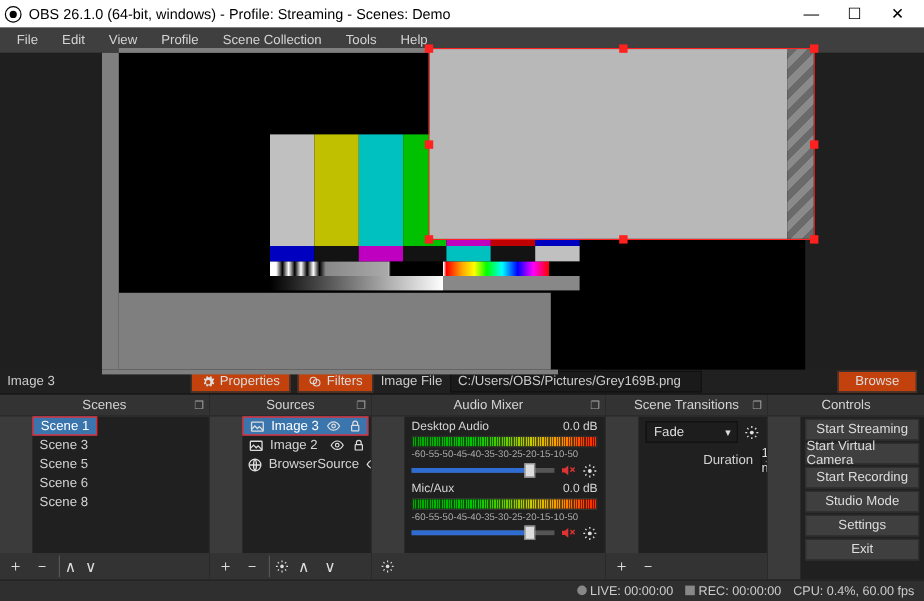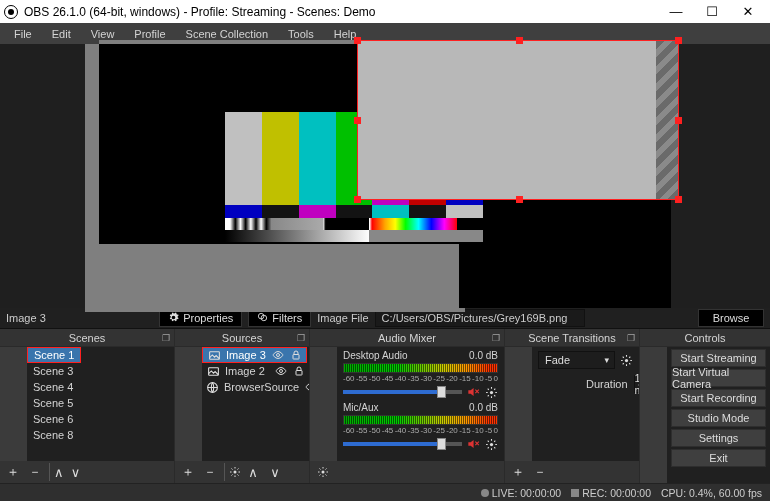--- a/index.html
+++ b/index.html
@@ -29,21 +29,21 @@
   .bars .row3 { height: 12px; background: linear-gradient(90deg, #fff 0%, #fff 2%, #000 4%, #fff 6%, #000 8%, #fff 10%, #000 12%, #fff 14%, #000 16%, #888 18%, #aaa 38%, #fff 38%, #000 39%, #000 56%, #fff 56%, red 57%, orange 62%, yellow 66%, lime 70%, cyan 75%, blue 80%, magenta 85%, red 90%, #000 90%, #000 100%); }
   .bars .row4 { height: 12px; background: linear-gradient(90deg, #000 0%, #fff 56%, #888 56%, #888 100%); }
   
   .sel { position:absolute; border:1px solid #ff2020; }
   .handle { position:absolute; width:7px; height:7px; background:#ff2020; }
   .stripes { position:absolute; right:0; top:0; width:22px; height:100%; background: repeating-linear-gradient(135deg, #6a6a6a, #6a6a6a 6px, #8a8a8a 6px, #8a8a8a 12px); }
   .sel-fill { position:absolute; background:#b8b8b8; left:0; top:0; right:22px; bottom:0;}
   
   .infobar { background: #202020; height: 22px; display:flex; align-items:center; padding:0 6px; gap:6px; border-bottom:1px solid #111;}
   .infobar .sp { flex:1; }
-  .btn { background:#000000; border:1px solid #333; color:#ddd; padding:2px 8px; font-size:11px; display:inline-flex; gap:4px;}
+  .btn { background:#c2410c; border:1px solid #333; color:#ddd; padding:2px 8px; font-size:11px; display:inline-flex; align-items:center; gap:4px;}
   .browse-btn { width: 66px; justify-content:center;}
   .ifield { background:#1a1a1a; border:1px solid #111; color:#ccc; padding:2px 6px; font-size:11px; min-width:210px;}
   .ilabel { color:#ccc; }
   
   .docks { display:flex; height:158px; background:#3b3b3b; }
   .dock { display:flex; flex-direction:column; border-right:1px solid #2a2a2a; }
   .dock:last-child { border-right:none; }
   .dock-hdr { background:#333; height:18px; display:flex; align-items:center; justify-content:center; position:relative; font-size:11px; border-bottom:1px solid #2a2a2a;}
   .dock-hdr .pop { position:absolute; right:4px; font-size:9px; opacity:.7;}
   .dock-body { flex:1; background:#202020; overflow:hidden;margin-left:27px;}
@@ -55,21 +55,21 @@
   .li.sel { background:#3a75ad; color:#fff; }
   .src-row { height:16px; display:flex; align-items:center; padding:0 4px; gap:5px; }
   .src-row.sel { background:#3a75ad; color:#fff; }
   .src-icon { width:14px; height:14px; display:flex; align-items:center; justify-content:center; }
   
   .mix-ch { padding:3px 6px 0 6px; }
   .mix-top { display:flex; justify-content:space-between; font-size:10px; }
   .meter { height:10px; width:100%; background:#111; border:1px solid #333; position:relative; margin-top:2px; overflow:hidden;}
   .meter .grad { position:absolute; inset:0; background:linear-gradient(90deg,#0a0 0%,#0c0 35%,#6c0 50%,#cc0 65%,#f90 80%,#f30 95%);}
   .meter .blk { position:absolute; inset:0; background:repeating-linear-gradient(90deg, transparent 0 1px, rgba(0,0,0,.55) 1px 2px);}
-  .ticks { display:flex; justify-content:space-between; font-size:8px; color:#aaa; margin-top:1px;}
+  .ticks { display:flex; font-size:8px; color:#aaa; margin-top:1px;}
   .sld-row { display:flex; align-items:center; gap:4px; margin-top:2px;}
   .slider { flex:1; height:4px; background:#555; position:relative;}
   .slider .fill { position:absolute; left:0; top:0; bottom:0; background:#2e6cd1;}
   .slider .thumb { position:absolute; top:-4px; width:9px; height:12px; background:#ddd; border:1px solid #888;}
   .sp-icon { width:14px; height:14px; display:flex; align-items:center; justify-content:center;}
   
   .trans-body { padding:4px 6px; display:flex; flex-direction:column; gap:6px;}
   .combo { background:#1d1d1d; border:1px solid #111; color:#ddd; height:18px; display:flex; align-items:center; padding:0 6px; position:relative; flex:1;}
   .combo .chev { position:absolute; right:5px; font-size:9px;}
   .num { background:#1d1d1d; border:1px solid #111; color:#ddd; height:18px; width:72px; display:flex; align-items:center; justify-content:center; position:relative;}
@@ -182,21 +182,20 @@
   <div class="dock" style="width:175px;">
     <div class="dock-hdr">
         <span>Scenes</span>
         <span class="pop">❐</span>
       </div>
     <div class="dock-body">
         <div class="list" id="scenes-list">
           <div class="li sel">Scene 1</div>
           <div class="li">Scene 2</div>
           <div class="li">Scene 3</div>
-          <div class="li">Scene 4</div>
           <div class="li">Scene 5</div>
           <div class="li">Scene 6</div>
           <div class="li">Scene 8</div>
         </div>
       </div>
     <div class="dock-tools">
       <div class="tbtn">＋</div>
       <div class="tbtn">－</div>
       <div class="tbtn sep">∧</div>
       <div class="tbtn">∨</div>

